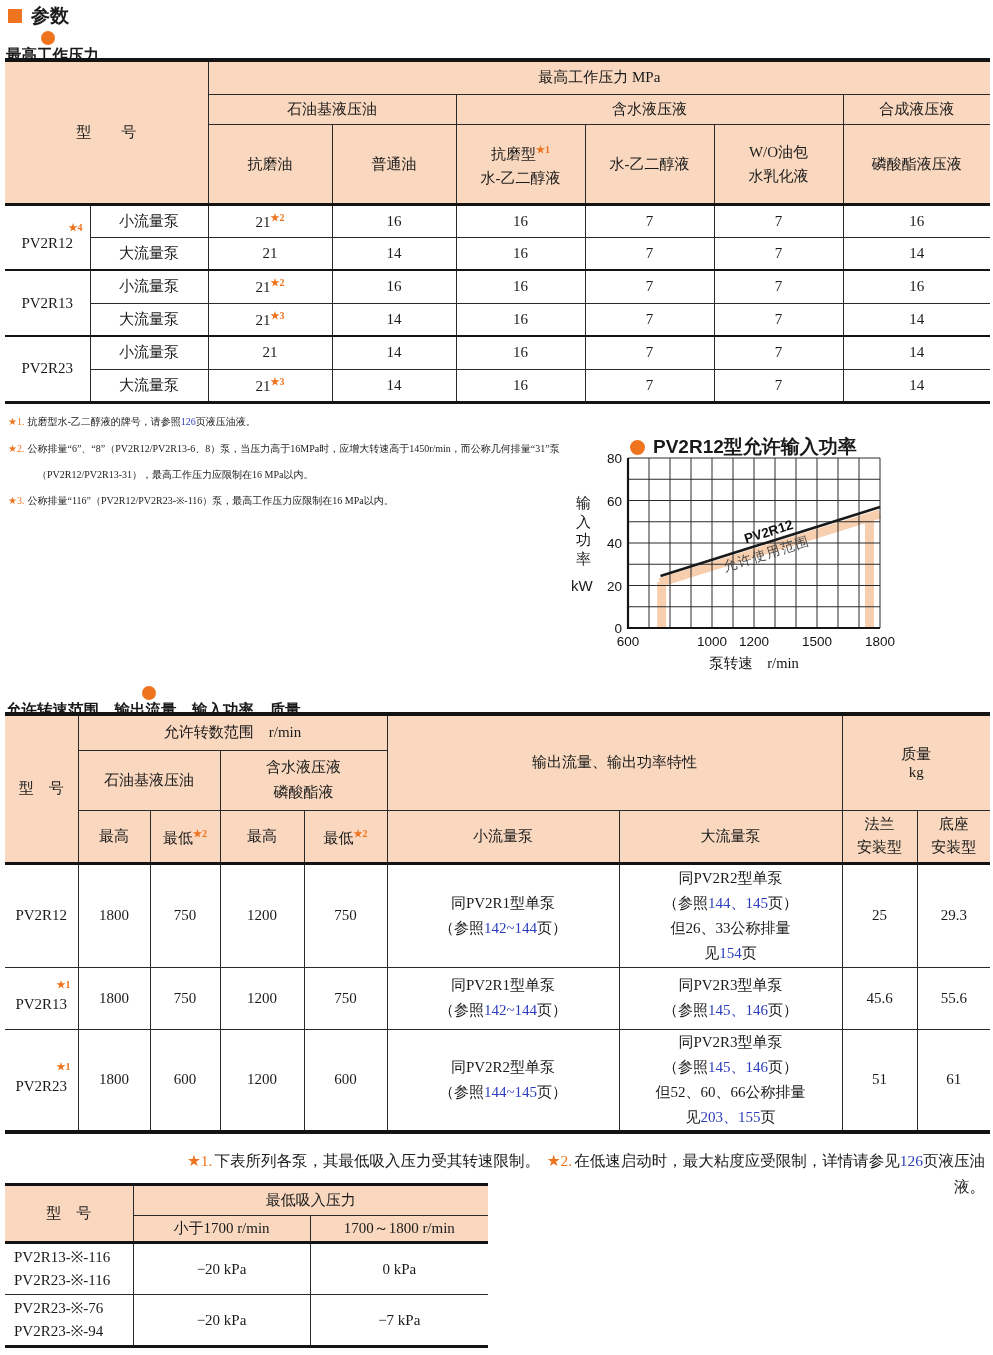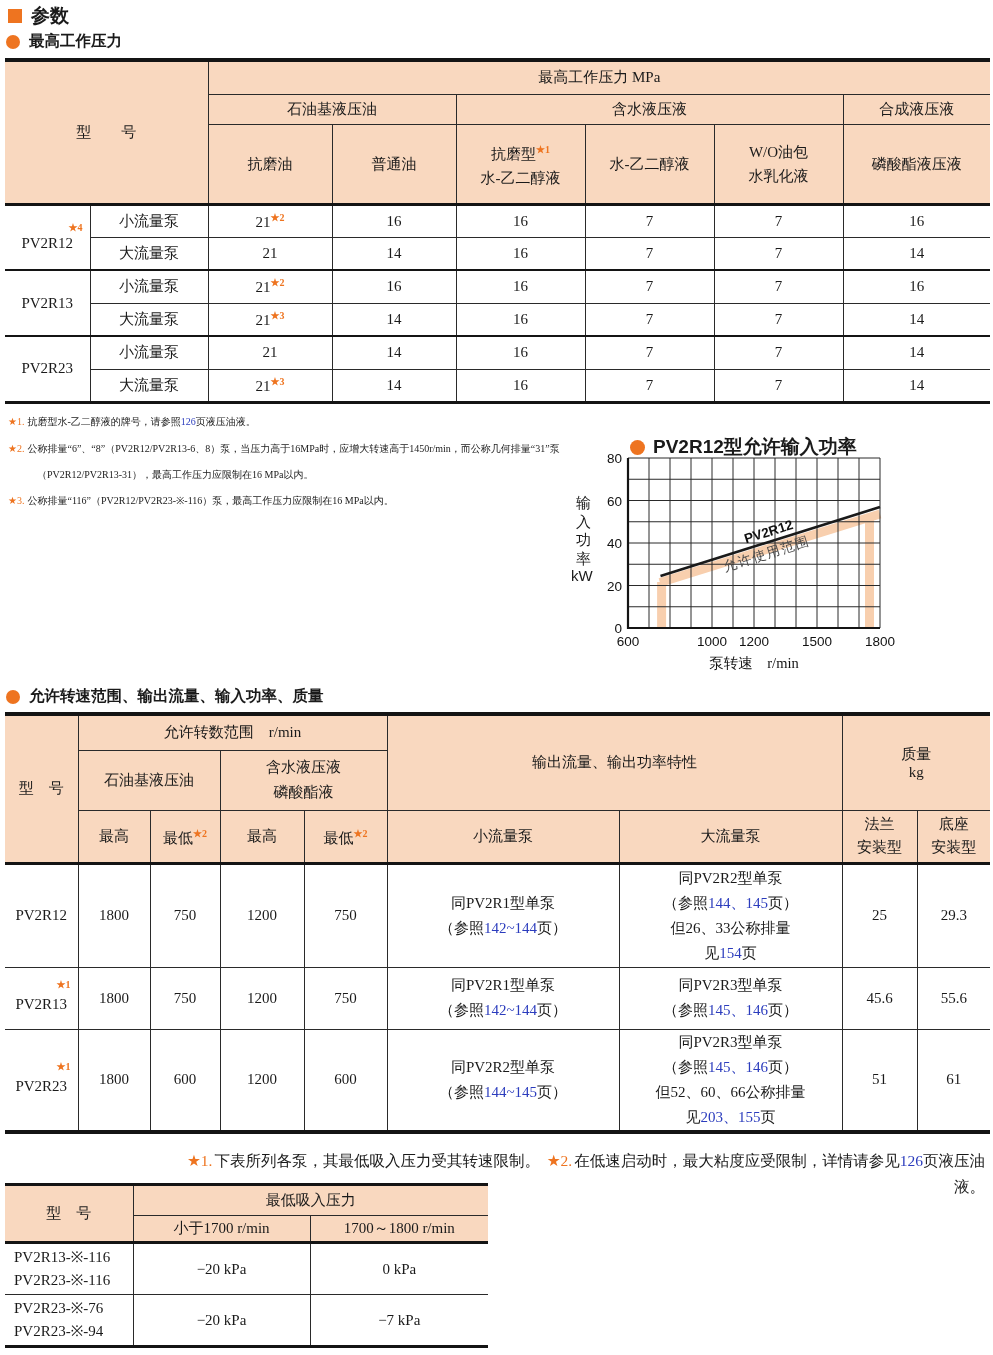--- a/index.html
+++ b/index.html
@@ -5,21 +5,21 @@
   html,body{margin:0;padding:0;}
   body{
     width:993px;height:1355px;position:relative;background:#fff;
     font-family:"Liberation Serif","DejaVu Serif",serif;color:#1a1a1a;
     overflow:hidden;
   }
   .abs{position:absolute;}
 
   
   .h-main{left:8px;top:3px;font-family:"Liberation Sans",sans-serif;font-weight:bold;font-size:19px;display:flex;align-items:center;}
-  .h-sec{font-family:"Liberation Sans",sans-serif;font-weight:bold;font-size:15.5px;display:flex;align-items:center;}
+  .h-sec{font-family:"Liberation Sans",sans-serif;font-weight:bold;font-size:15.5px;display:flex;align-items:center;flex-direction:column;}
   .sq{display:inline-block;width:14px;height:14px;background:#ee7420;margin-right:9px;}
   .dot{display:inline-block;width:14px;height:14px;border-radius:50%;background:#ee7420;margin-right:9px;}
 
   
   table{border-collapse:collapse;table-layout:fixed;font-size:15px;}
   th,td{border:1px solid #2a2a2a;text-align:center;vertical-align:middle;padding:0;}
   tr>*:first-child{border-left:none;}
   tr>*:last-child{border-right:none;}
   th{background:#f9d8bf;font-weight:normal;}
   .cnote{color:#ee7420;font-size:10px;font-weight:bold;vertical-align:super;letter-spacing:0;}
@@ -41,21 +41,21 @@
   
   .fn-block{left:8px;top:409px;width:606px;}
   .fn{padding-left:29px;text-indent:-29px;font-size:10px;line-height:25.8px;margin-bottom:1px;}
   .fn .marker{color:#ee7420;margin-right:3px;}
 
   
   #chart{left:560px;top:416px;width:432px;height:270px;}
   .chart-title{position:absolute;left:70px;top:18px;font-family:"Liberation Sans",sans-serif;font-weight:bold;font-size:19px;display:flex;align-items:center;}
   .chart-title .dot{width:15px;height:15px;margin-right:8px;}
   .y-title{position:absolute;left:15px;top:78px;width:17px;font-size:15px;line-height:18.5px;text-align:center;word-break:break-all;}
-  .y-unit{position:absolute;left:11px;top:151px;font-family:"Liberation Sans",sans-serif;font-size:15px;}
+  .y-unit{position:absolute;left:11px;top:161px;font-family:"Liberation Sans",sans-serif;font-size:15px;}
   #chart svg{position:absolute;left:28px;top:36px;}
   .tick{font-family:"Liberation Sans",sans-serif;font-size:13.5px;fill:#111;}
   .xlab{font-size:14.5px;fill:#111;}
 
   #sec2{left:6px;top:686px;}
 
   #t2{left:5px;top:712px;width:985px;border-top:4px solid #141414;border-bottom:4px solid #141414;}
   #t2 thead{border-bottom:3px solid #141414;}
   #t2 .hr1{height:36px;}
   #t2 .hr2{height:60px;line-height:25px;}

